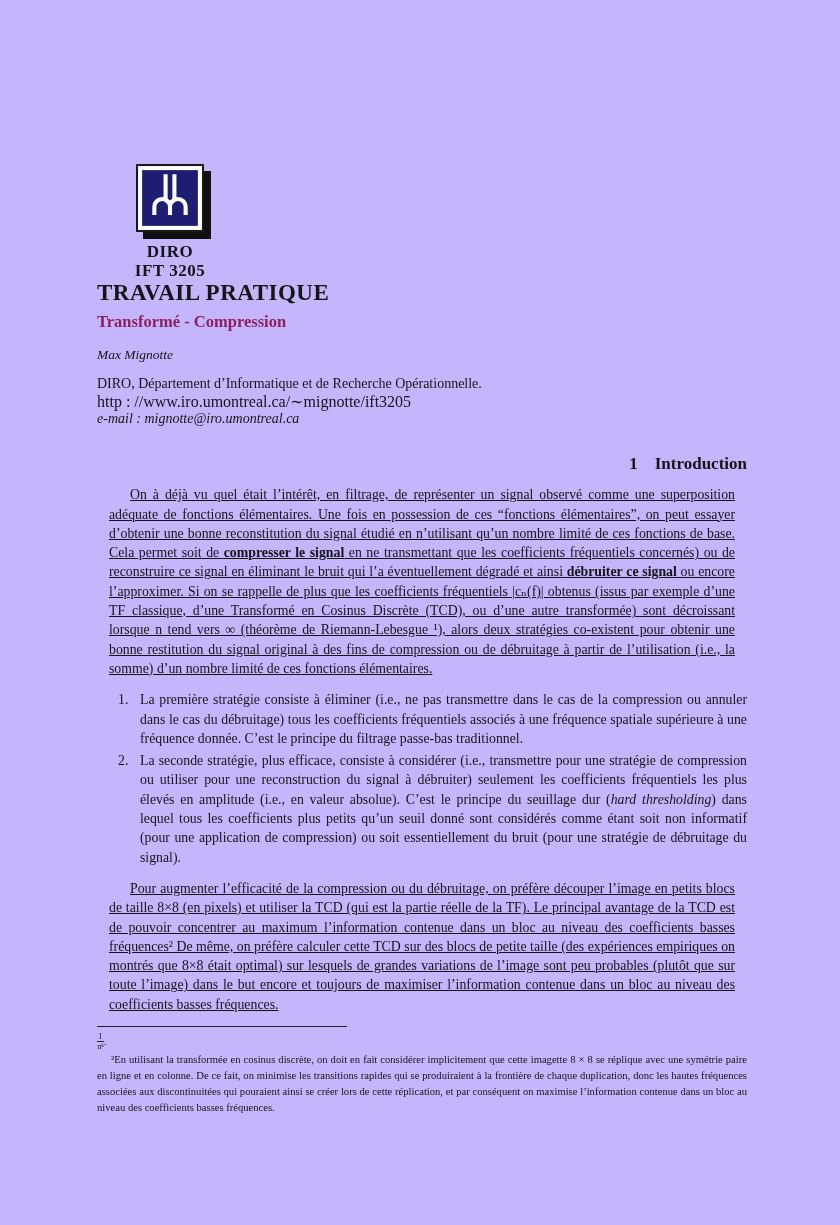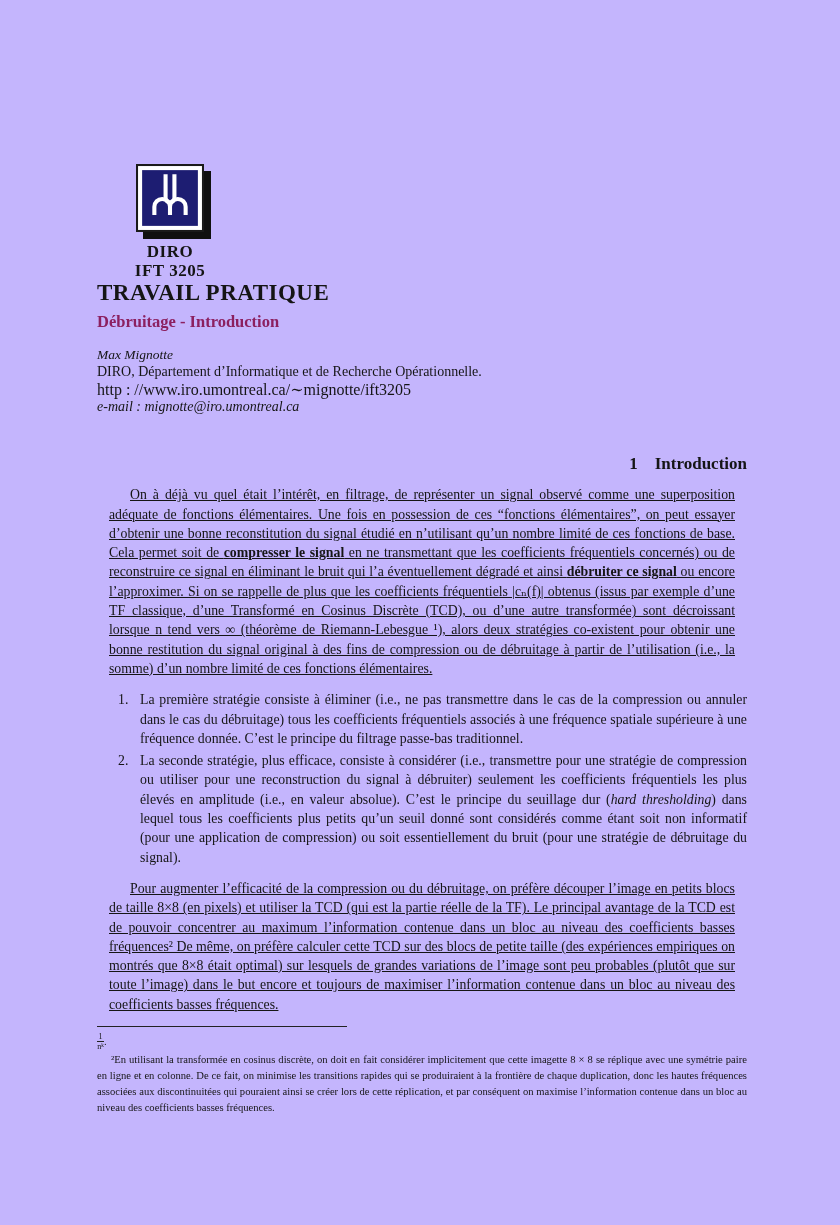--- a/index.html
+++ b/index.html
@@ -18,21 +18,21 @@
   }
   .logo-mark svg { display:block; width:68px; height:68px; }
   .logo-label { font-weight:bold; font-size:17px; line-height:19px; letter-spacing:0.5px; }
   .logo-label.first { margin-top:10px; }
 
   
   .header { position:absolute; left:97px; top:280px; width:650px; text-align:left; }
   .doc-title { font-size:23px; font-weight:bold; letter-spacing:0.5px; line-height:26px; }
   .doc-subtitle { font-size:16.5px; font-weight:bold; margin-top:6px; }
   .doc-author { font-size:13.5px; font-style:italic; margin-top:15px; }
-  .doc-affil { font-size:14px; margin-top:0; line-height:17.5px; }
+  .doc-affil { font-size:14px; margin-top:12px; line-height:17.5px; }
   .doc-url { font-size:16px; line-height:17.5px; }
   .doc-email { font-size:14px; font-style:italic; line-height:17.5px; }
 
   
   .doc-body {
     position:absolute; left:97px; top:454px; width:650px;
     font-size:13.8px; line-height:19.3px; text-align:justify;
   }
   .section-heading { font-size:17px; font-weight:bold; margin:0 0 6px 0; text-align:right; }
   .section-number { display:inline-block; margin-right:17px; }
@@ -63,21 +63,21 @@
         <path d="M27 75 V63 A11.5 11.5 0 0 1 50 63 V75 M50 63 A11.5 11.5 0 0 1 73 63 V75" fill="none" stroke="#ffffff" stroke-width="6"></path>
         <path d="M43.5 15 V50 A6.5 6.5 0 0 0 56.5 50 V15" fill="none" stroke="#ffffff" stroke-width="6"></path>
       </svg>
     </span>
     <div class="logo-label first">DIRO</div>
     <div class="logo-label">IFT 3205</div>
   </div>
 
   <div class="header">
     <div class="doc-title">TRAVAIL PRATIQUE</div>
-    <div class="doc-subtitle" style="color: rgb(140, 32, 96);">Débruitage - Introduction</div>
+    <div class="doc-subtitle" style="color: rgb(140, 32, 96);">Transformé - Compression</div>
     <div class="doc-author">Max Mignotte</div>
     <div class="doc-affil">DIRO, Département d’Informatique et de Recherche Opérationnelle.</div>
     <div class="doc-url">http : //www.iro.umontreal.ca/∼mignotte/ift3205</div>
     <div class="doc-email">e-mail : mignotte@iro.umontreal.ca</div>
   </div>
 
   <div class="doc-body">
 
     <h2 class="section-heading"><span class="section-number">1</span><span>Introduction</span></h2>
 

